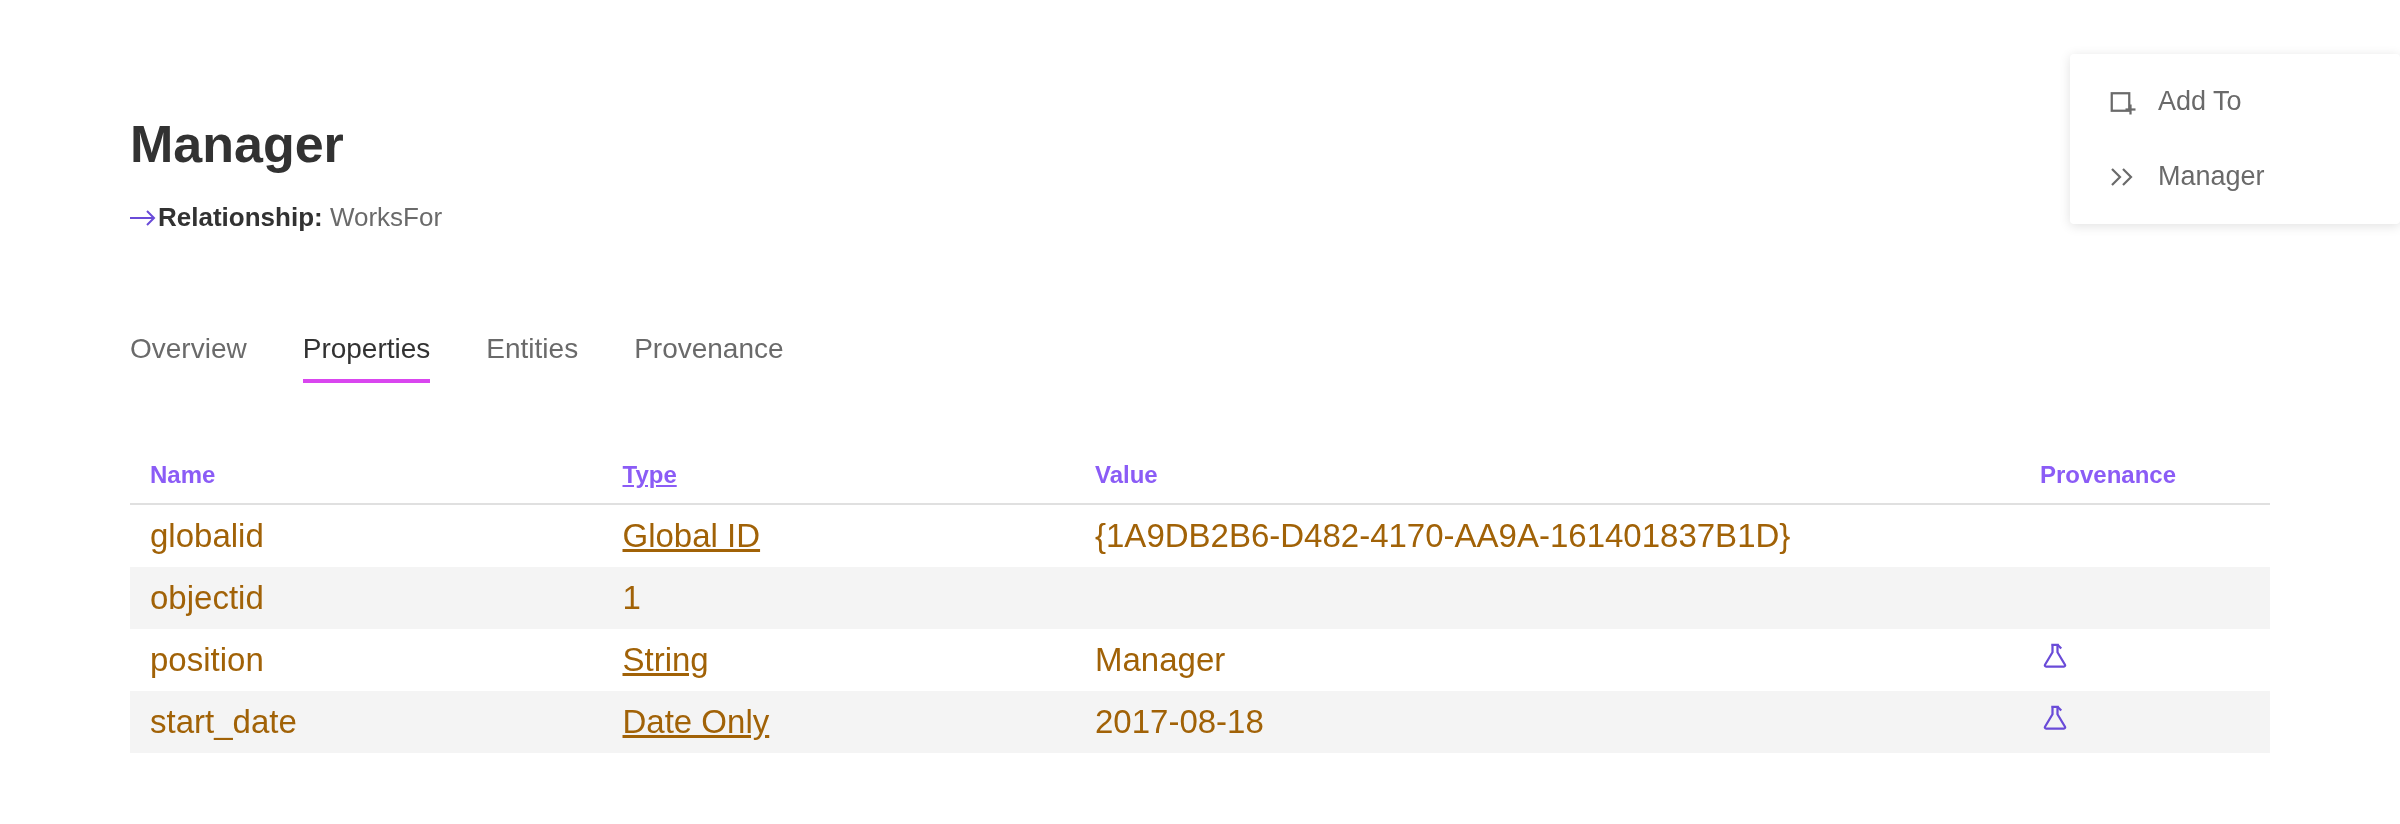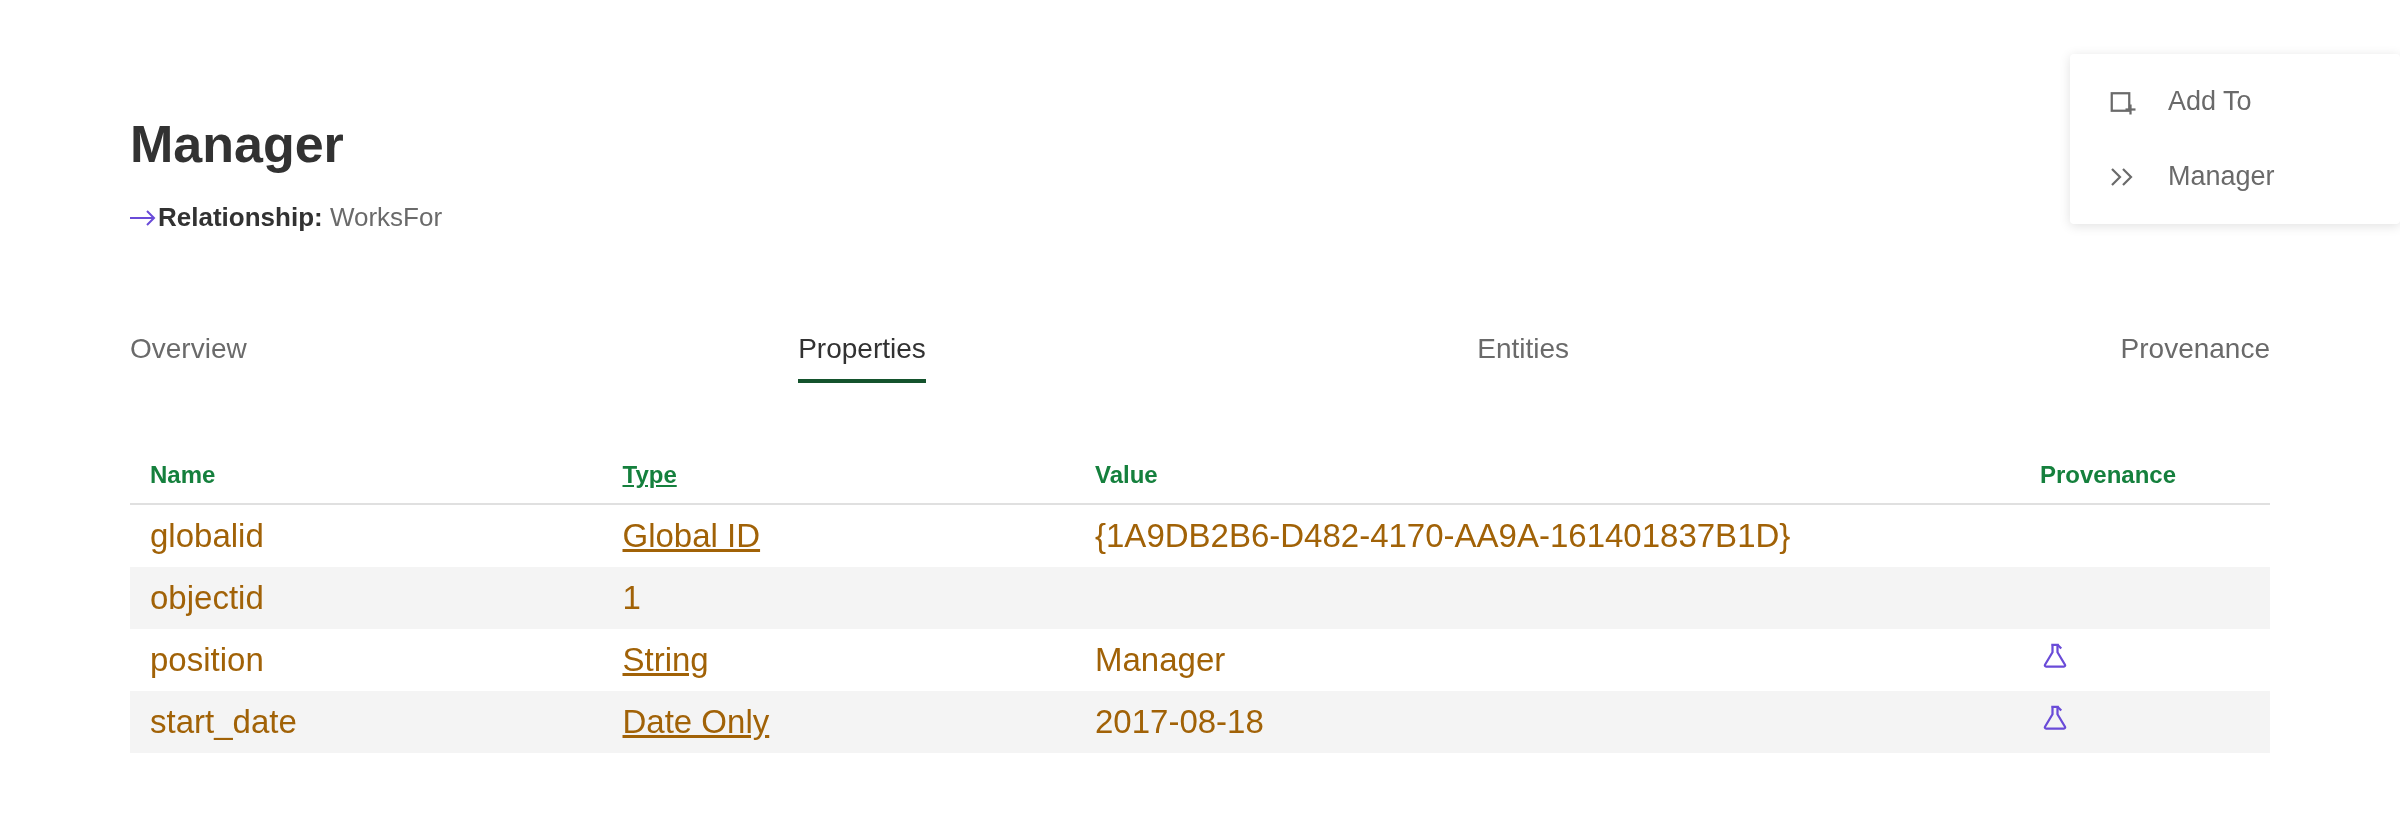--- a/index.html
+++ b/index.html
@@ -44,40 +44,39 @@
     }
     .relationship-value {
       color: #6a6a6a;
     }
     .tabs {
       display: flex;
       gap: 56px;
       border-bottom: none;
       margin-bottom: 64px;
       font-size: 28px;
-      justify-content: space-between;
     }
     .tab {
       color: #6a6a6a;
       padding-bottom: 14px;
       cursor: pointer;
       border-bottom: 4px solid transparent;
     }
     .tab.active {
       color: #323232;
-      border-bottom: 4px solid #14532d;
+      border-bottom: 4px solid #d946ef;
     }
     .table-wrap {
       width: 100%;
     }
     .table-header {
       display: flex;
       font-weight: 700;
       font-size: 24px;
-      color: #15803d;
+      color: #8b5cf6;
       padding: 14px 20px;
       border-bottom: 2px solid #e0e0e0;
     }
     .col-name {
       width: 22.5%;
     }
     .col-type {
       width: 22.5%;
       text-decoration: underline;
     }
@@ -114,21 +113,21 @@
       right: 0;
       width: 330px;
       background: #ffffff;
       box-shadow: 0 2px 12px rgba(0,0,0,0.12);
       border-radius: 4px;
       padding: 10px 0;
     }
     .side-action {
       display: flex;
       align-items: center;
-      gap: 28px;
+      gap: 18px;
       padding: 22px 36px;
       font-size: 27px;
       color: #6a6a6a;
       cursor: pointer;
     }
     .side-action .icon {
       width: 34px;
       display: inline-flex;
       justify-content: center;
       color: #6a6a6a;

